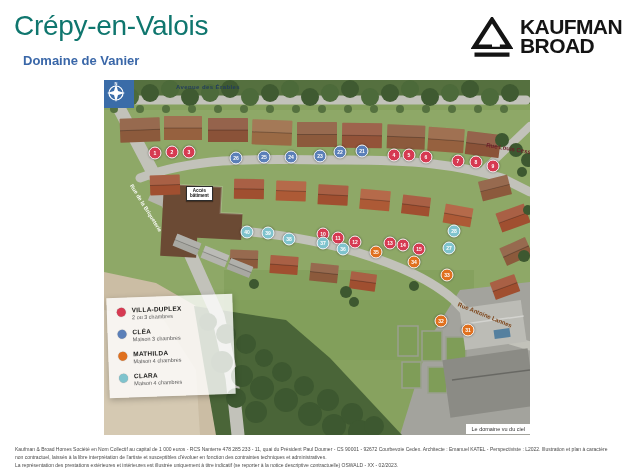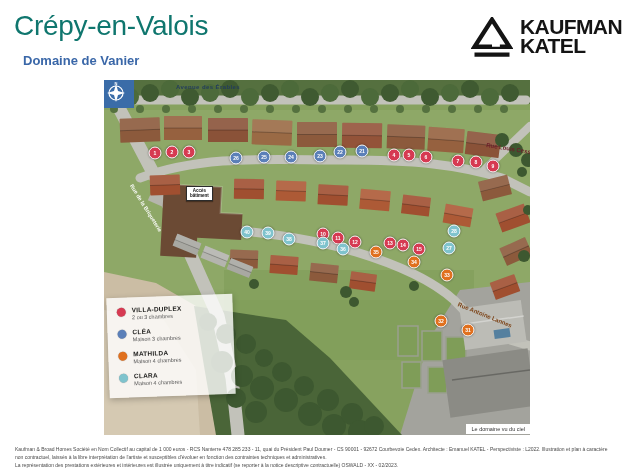--- a/index.html
+++ b/index.html
@@ -58,21 +58,21 @@
 <div class="logo">
   <span>
     <svg width="42" height="42" viewBox="0 0 48 48">
       <polygon points="24,3 44,34 4,34" fill="none" stroke="#141414" stroke-width="5" stroke-linejoin="miter"></polygon>
       <rect x="24" y="26" width="9" height="8" fill="#ffffff"></rect>
       <line x1="4" y1="43" x2="44" y2="43" stroke="#141414" stroke-width="5"></line>
     </svg>
   </span>
   <span class="logo-text">
     <span>KAUFMAN</span><br>
-    <span>KATEL</span>
+    <span>BROAD</span>
   </span>
 </div>
 
 <div class="map" id="map">
 
   <svg id="aerial" width="426" height="355" viewBox="0 0 426 355">
 
     <rect width="426" height="355" fill="#87a25f"></rect>
     <rect x="0" y="30" width="426" height="190" fill="#93ad6d" opacity=".55"></rect>
     <rect x="120" y="190" width="250" height="90" fill="#7f9c59" opacity=".6"></rect>

